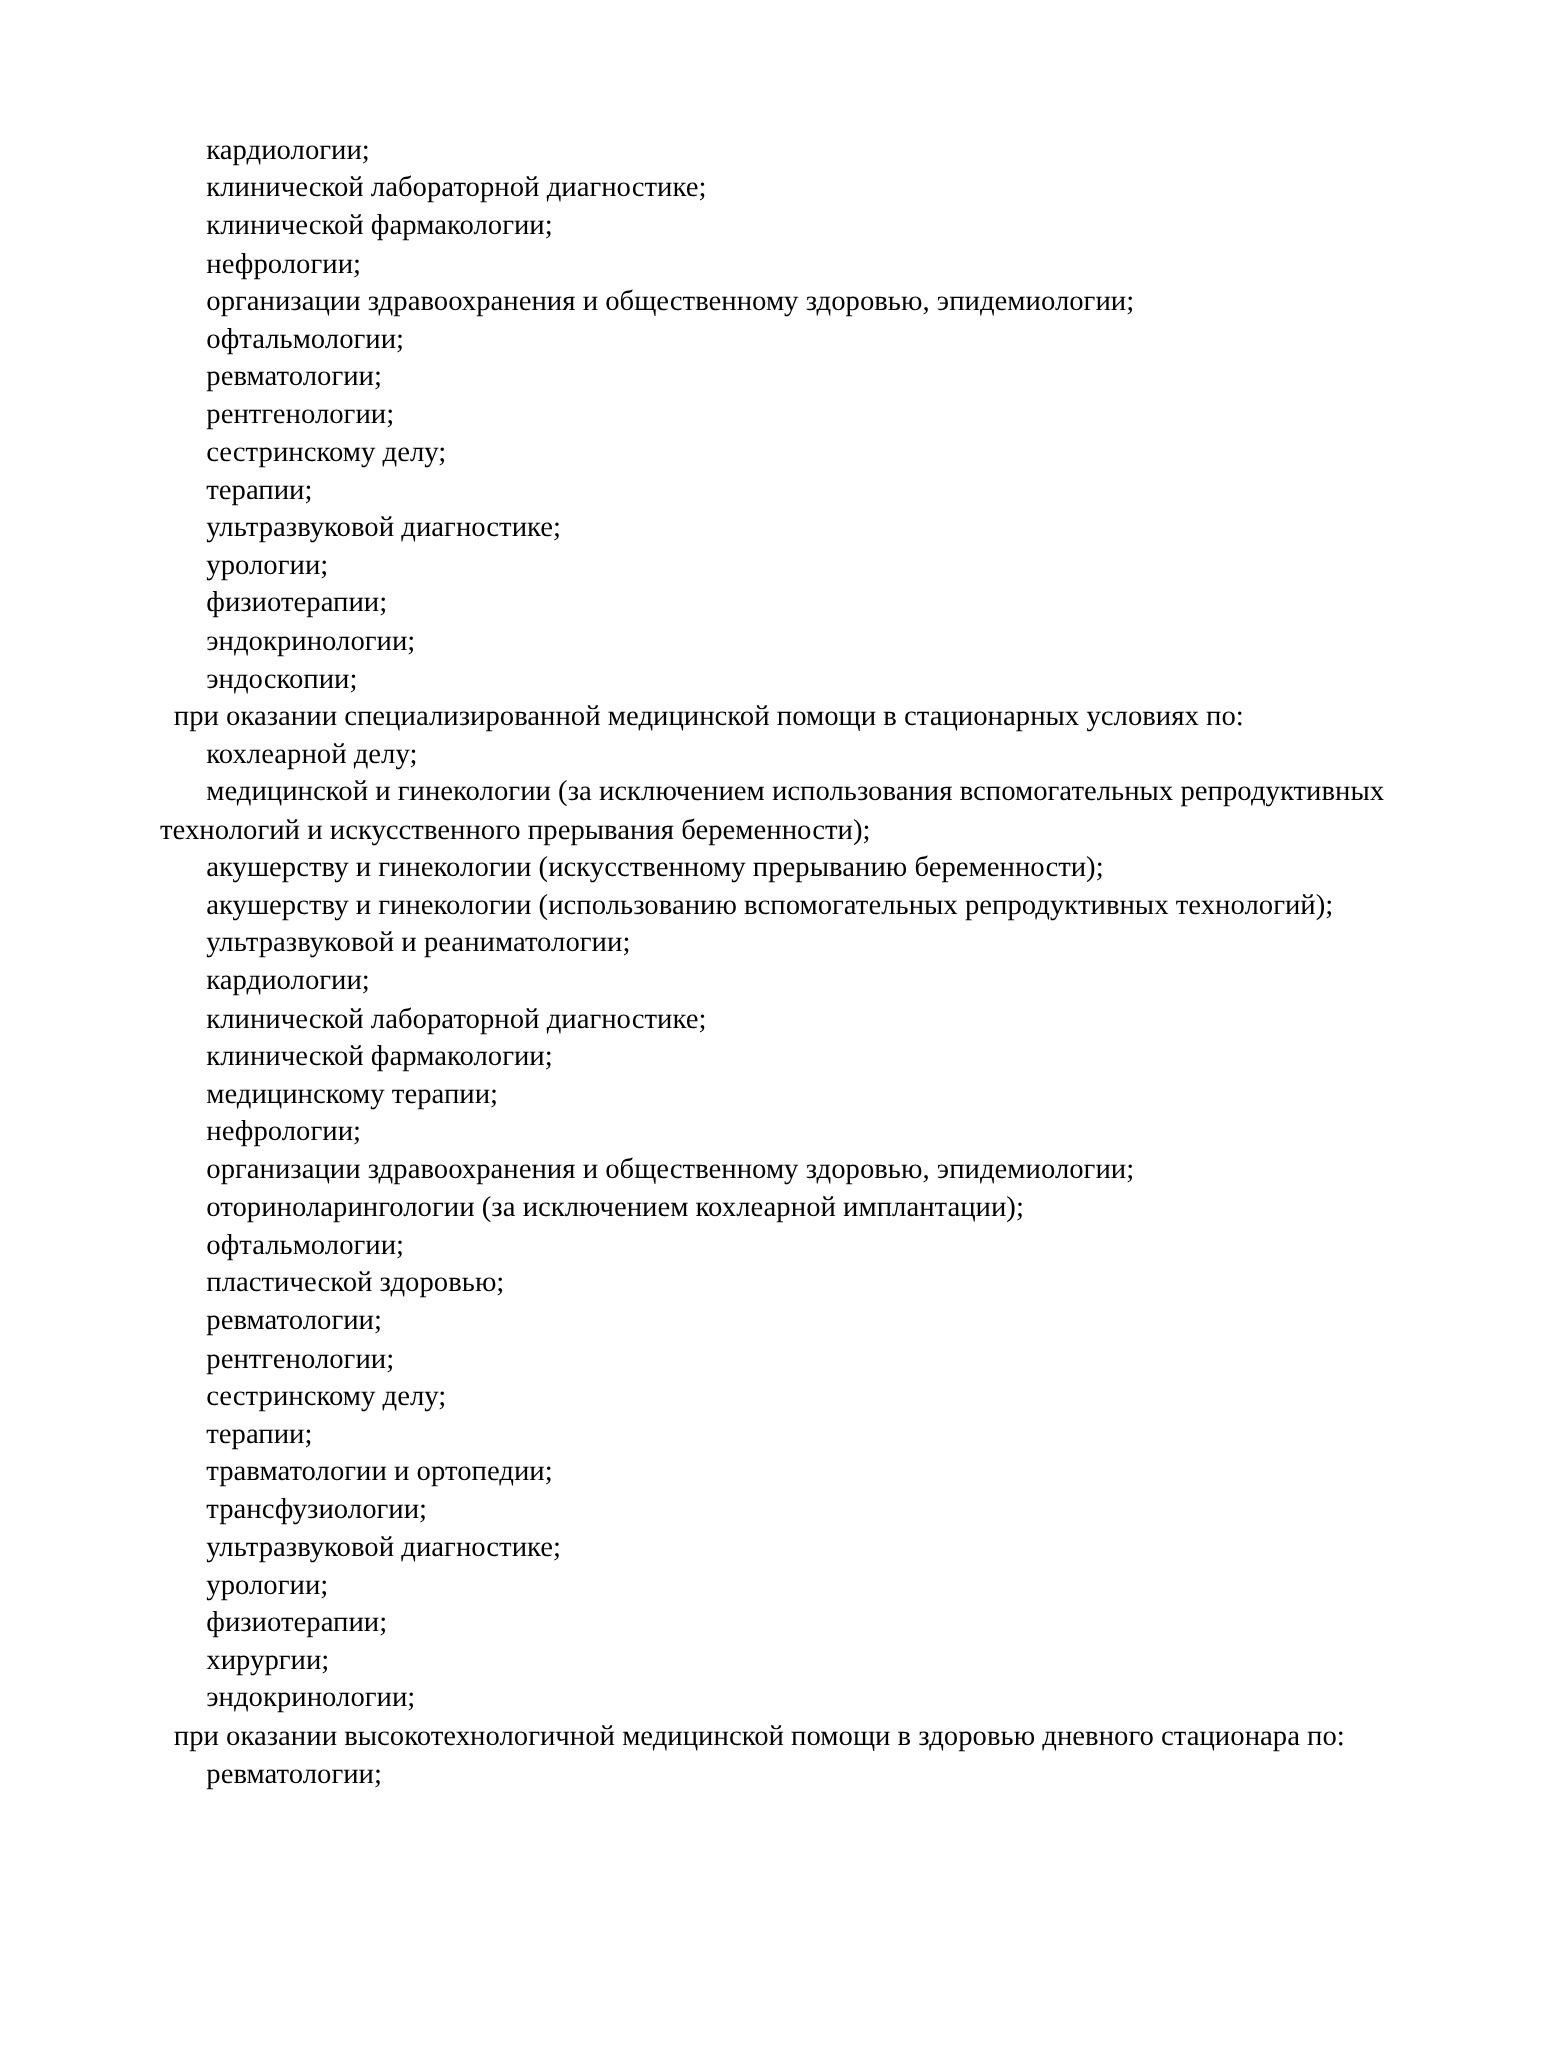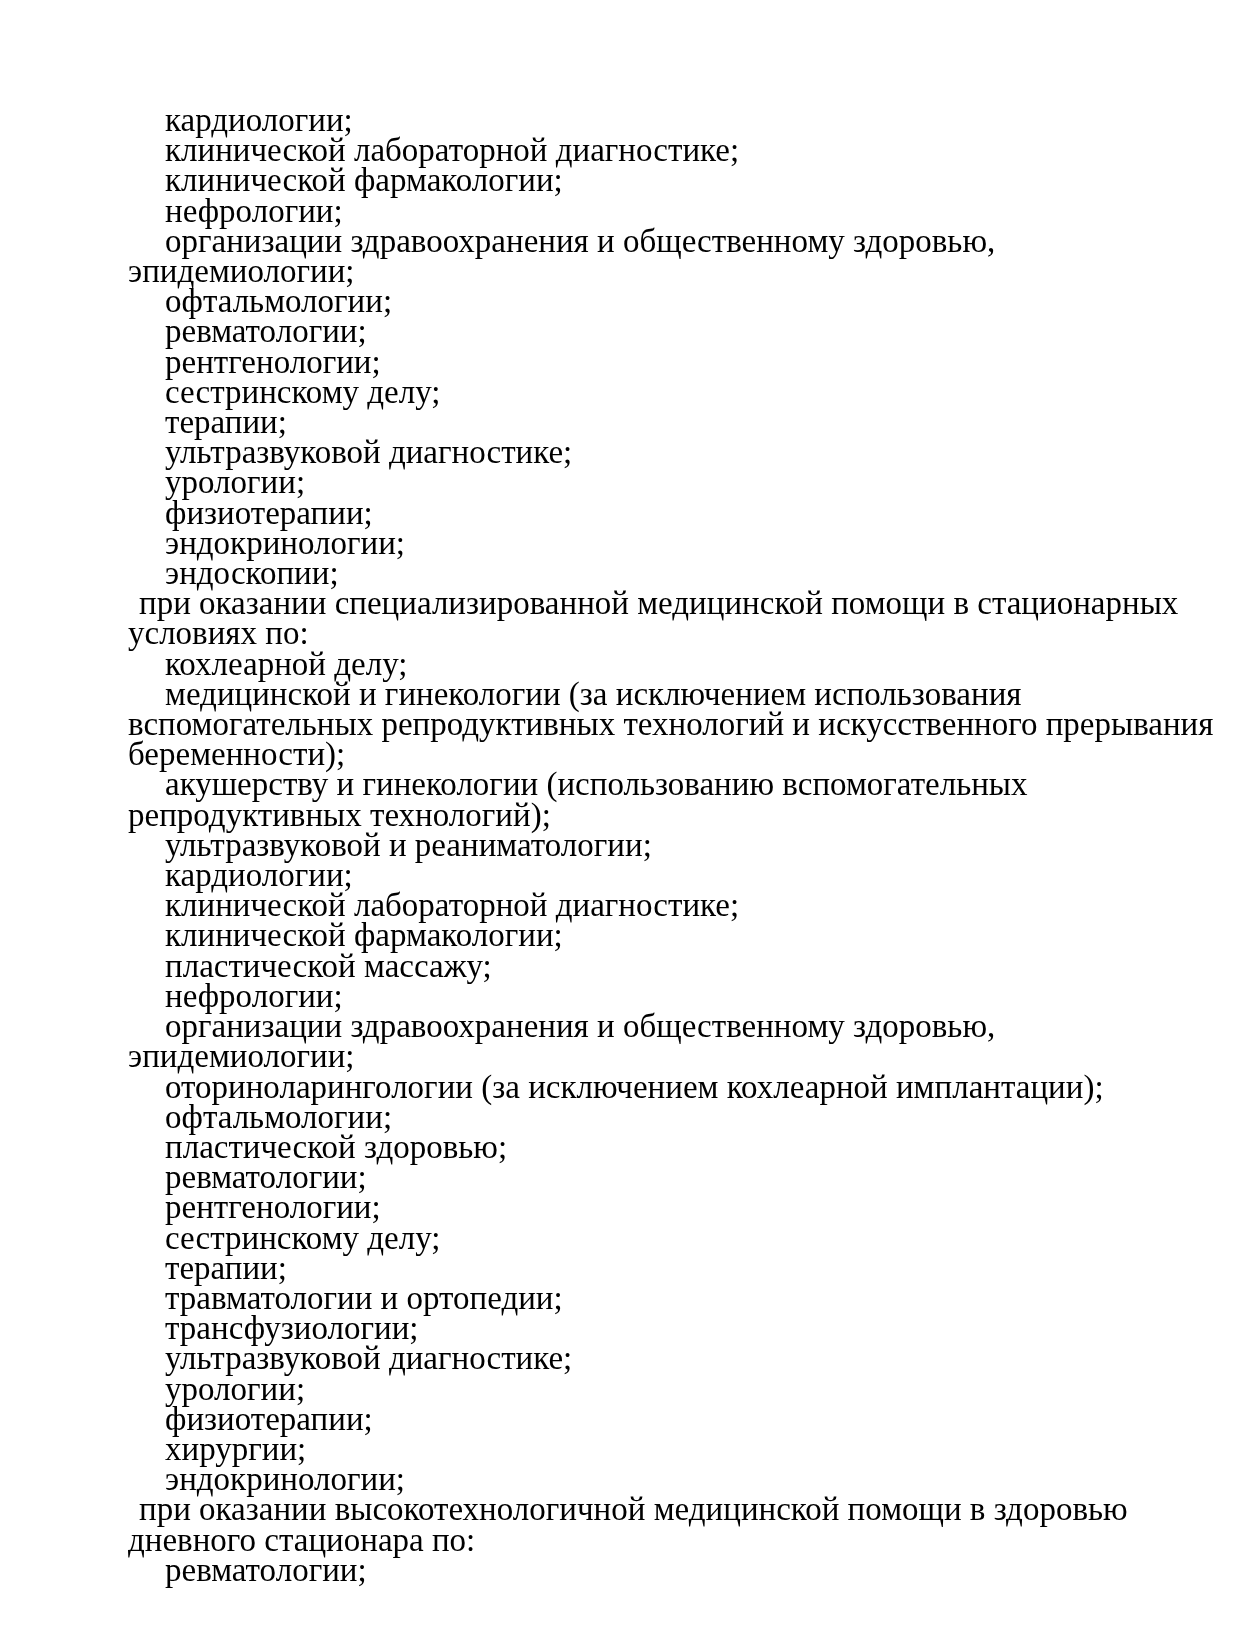--- a/index.html
+++ b/index.html
@@ -18,21 +18,21 @@
     width: 1240px;
     height: 1650px;
     background: #ffffff;
   }
   .content {
     position: absolute;
     left: 128px;
     top: 105px;
     width: 1092px;
     font-family: "Liberation Serif", "DejaVu Serif", serif;
-    font-size: 33px;
+    font-size: 23px;
     line-height: 30.2px;
     color: #000000;
     text-align: left;
   }
   p.line {
     margin: 0;
     padding: 0;
   }
   p.item {
     text-indent: 37px;
@@ -57,26 +57,27 @@
       <p class="line item">сестринскому делу;</p>
       <p class="line item">терапии;</p>
       <p class="line item">ультразвуковой диагностике;</p>
       <p class="line item">урологии;</p>
       <p class="line item">физиотерапии;</p>
       <p class="line item">эндокринологии;</p>
       <p class="line item">эндоскопии;</p>
       <p class="line header">при оказании специализированной медицинской помощи в стационарных условиях по:</p>
       <p class="line item">кохлеарной делу;</p>
       <p class="line item">медицинской и гинекологии (за исключением использования вспомогательных репродуктивных технологий и искусственного прерывания беременности);</p>
+      <p class="line item">акушерству и гинекологии (искусственному прерыванию беременности);</p>
       <p class="line item">акушерству и гинекологии (использованию вспомогательных репродуктивных технологий);</p>
       <p class="line item">ультразвуковой и реаниматологии;</p>
       <p class="line item">кардиологии;</p>
       <p class="line item">клинической лабораторной диагностике;</p>
       <p class="line item">клинической фармакологии;</p>
-      <p class="line item">пластической массажу;</p>
+      <p class="line item">медицинскому терапии;</p>
       <p class="line item">нефрологии;</p>
       <p class="line item">организации здравоохранения и общественному здоровью, эпидемиологии;</p>
       <p class="line item">оториноларингологии (за исключением кохлеарной имплантации);</p>
       <p class="line item">офтальмологии;</p>
       <p class="line item">пластической здоровью;</p>
       <p class="line item">ревматологии;</p>
       <p class="line item">рентгенологии;</p>
       <p class="line item">сестринскому делу;</p>
       <p class="line item">терапии;</p>
       <p class="line item">травматологии и ортопедии;</p>

